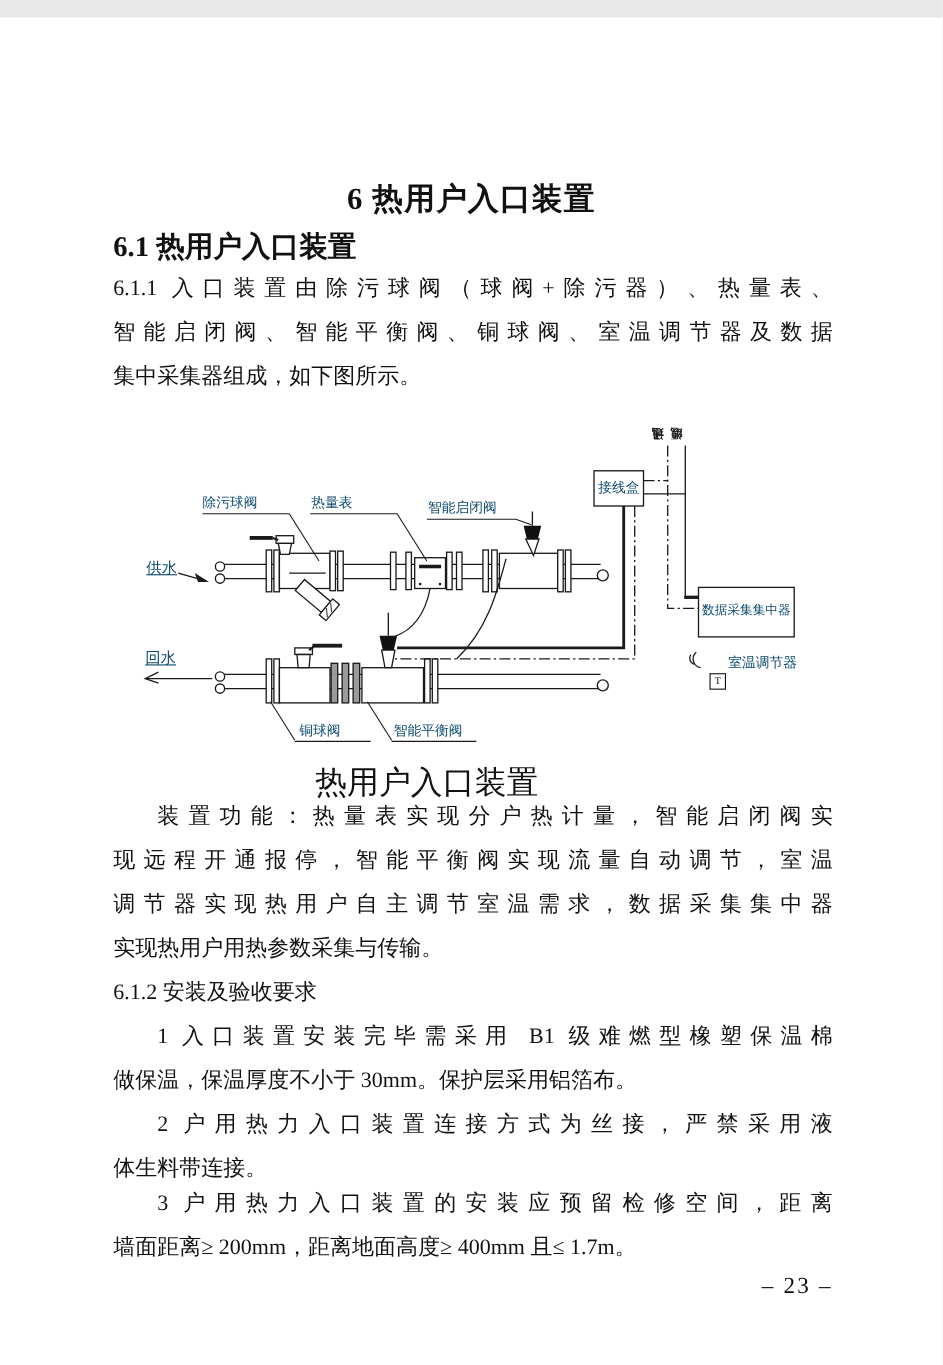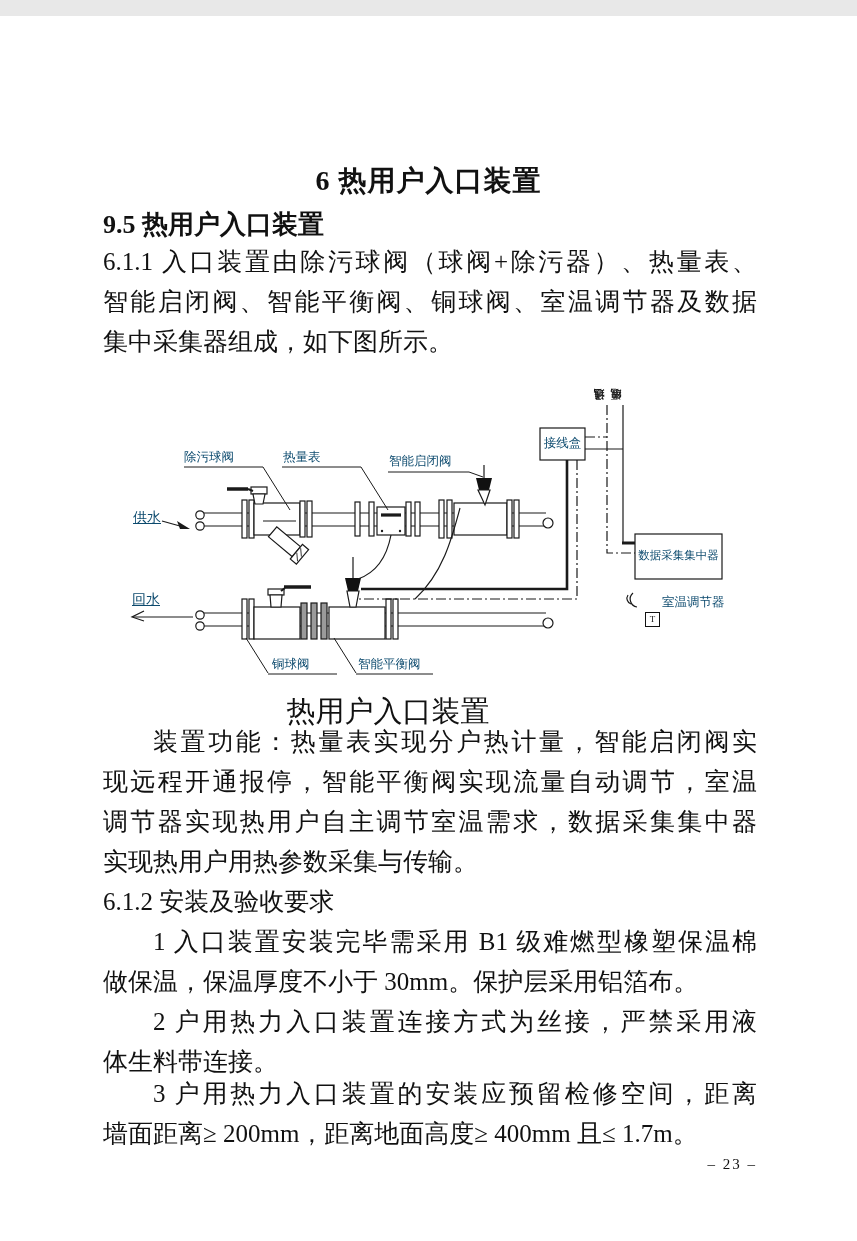--- a/index.html
+++ b/index.html
@@ -5,48 +5,48 @@
   html,body{margin:0;padding:0;background:#e8e8e8;}
   .page{
     position:relative;width:857px;height:1241px;background:#ffffff;
     margin:16px auto;overflow:hidden;color:#111;
     font-family:"Liberation Serif","DejaVu Serif",serif;
   }
   .doc-title{position:absolute;top:146px;left:0;width:857px;text-align:center;
     font-size:28px;font-weight:bold;letter-spacing:1px;}
   .h61{position:absolute;top:191px;left:103px;font-size:26px;font-weight:bold;}
   .pblock{position:absolute;left:103px;width:654px;}
-  .ln{height:40px;font-size:25px;line-height:40px;text-align:justify;
+  .ln{height:40px;font-size:20px;line-height:40px;text-align:justify;
     text-align-last:justify;overflow:hidden;}
   .ln.last{text-align-last:auto;}
   .ln.ind{text-indent:2em;font-family:Liberation Serif, serif;}
   .caption{position:absolute;top:676px;left:0;width:776px;text-align:center;
     font-size:29px;}
   .pagenum{position:absolute;top:1140px;left:103px;width:654px;text-align:right;
-    font-size:15px;letter-spacing:2px;}
+    font-size:21px;letter-spacing:2px;}
   
   .figure{position:absolute;top:335px;left:100px;width:660px;height:345px;}
   .figure svg{position:absolute;top:0;left:0;}
   .dlabel{position:absolute;font-size:12.5px;line-height:1.15;white-space:nowrap;
     color:#0c4a6e;}
   .dlabel.big{font-size:14px;text-decoration:underline;}
   .dlabel.ctr{text-align:center;}
   .vlabel{position:absolute;top:0;height:58px;width:15px;font-size:11px;
     line-height:1.05;writing-mode:vertical-rl;text-orientation:upright;
     transform:rotate(180deg);color:#111;}
   .tbox{position:absolute;left:545px;top:261px;width:13px;height:13px;
     border:1px solid #111;font-size:9px;line-height:13px;text-align:center;}
 </style>
 </head>
 <body>
 
 <div class="page">
 
   <div class="doc-title">6 热用户入口装置</div>
-  <div class="h61">9.5 热用户入口装置</div>
+  <div class="h61">6.1 热用户入口装置</div>
 
   <div class="pblock" style="top:226px">
     <div class="ln">6.1.1 入口装置由除污球阀（球阀+除污器）、热量表、</div>
     <div class="ln">智能启闭阀、智能平衡阀、铜球阀、室温调节器及数据</div>
     <div class="ln last">集中采集器组成，如下图所示。</div>
   </div>
 
   <div class="figure">
     <svg width="660" height="345" viewBox="0 0 660 345">
       <g stroke="#1a1a1a" stroke-width="1.2" fill="none">

